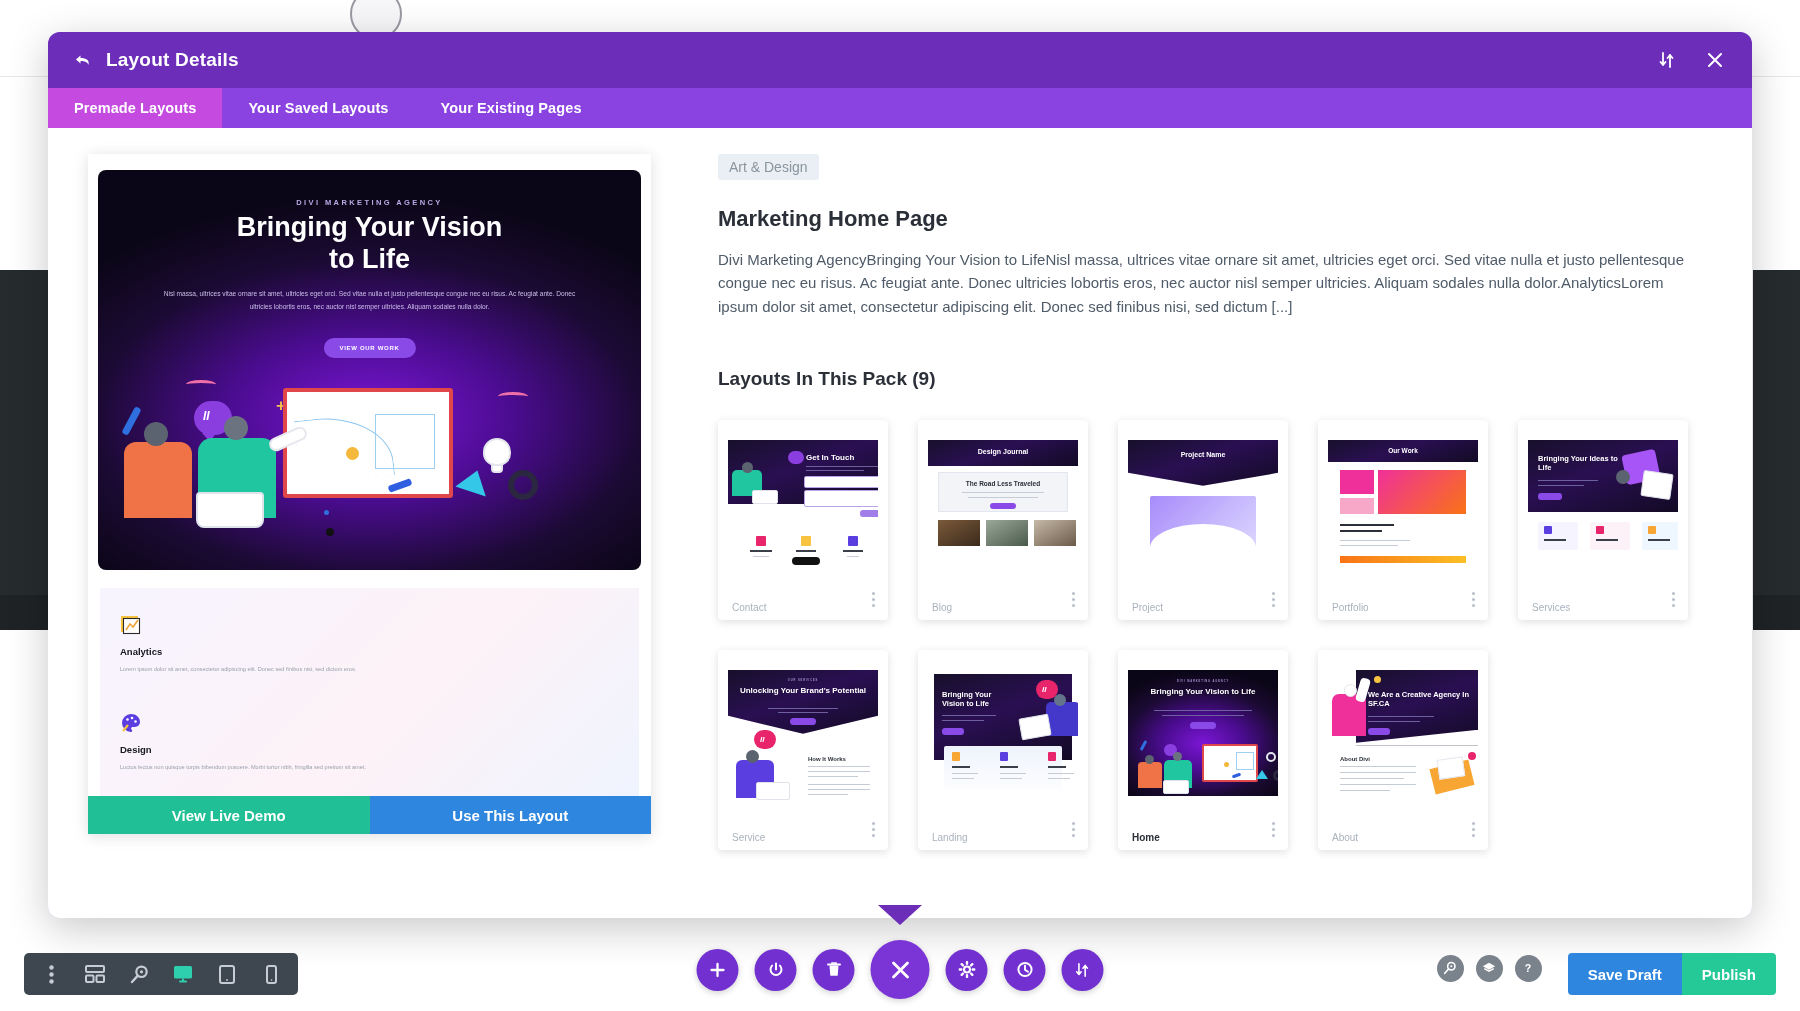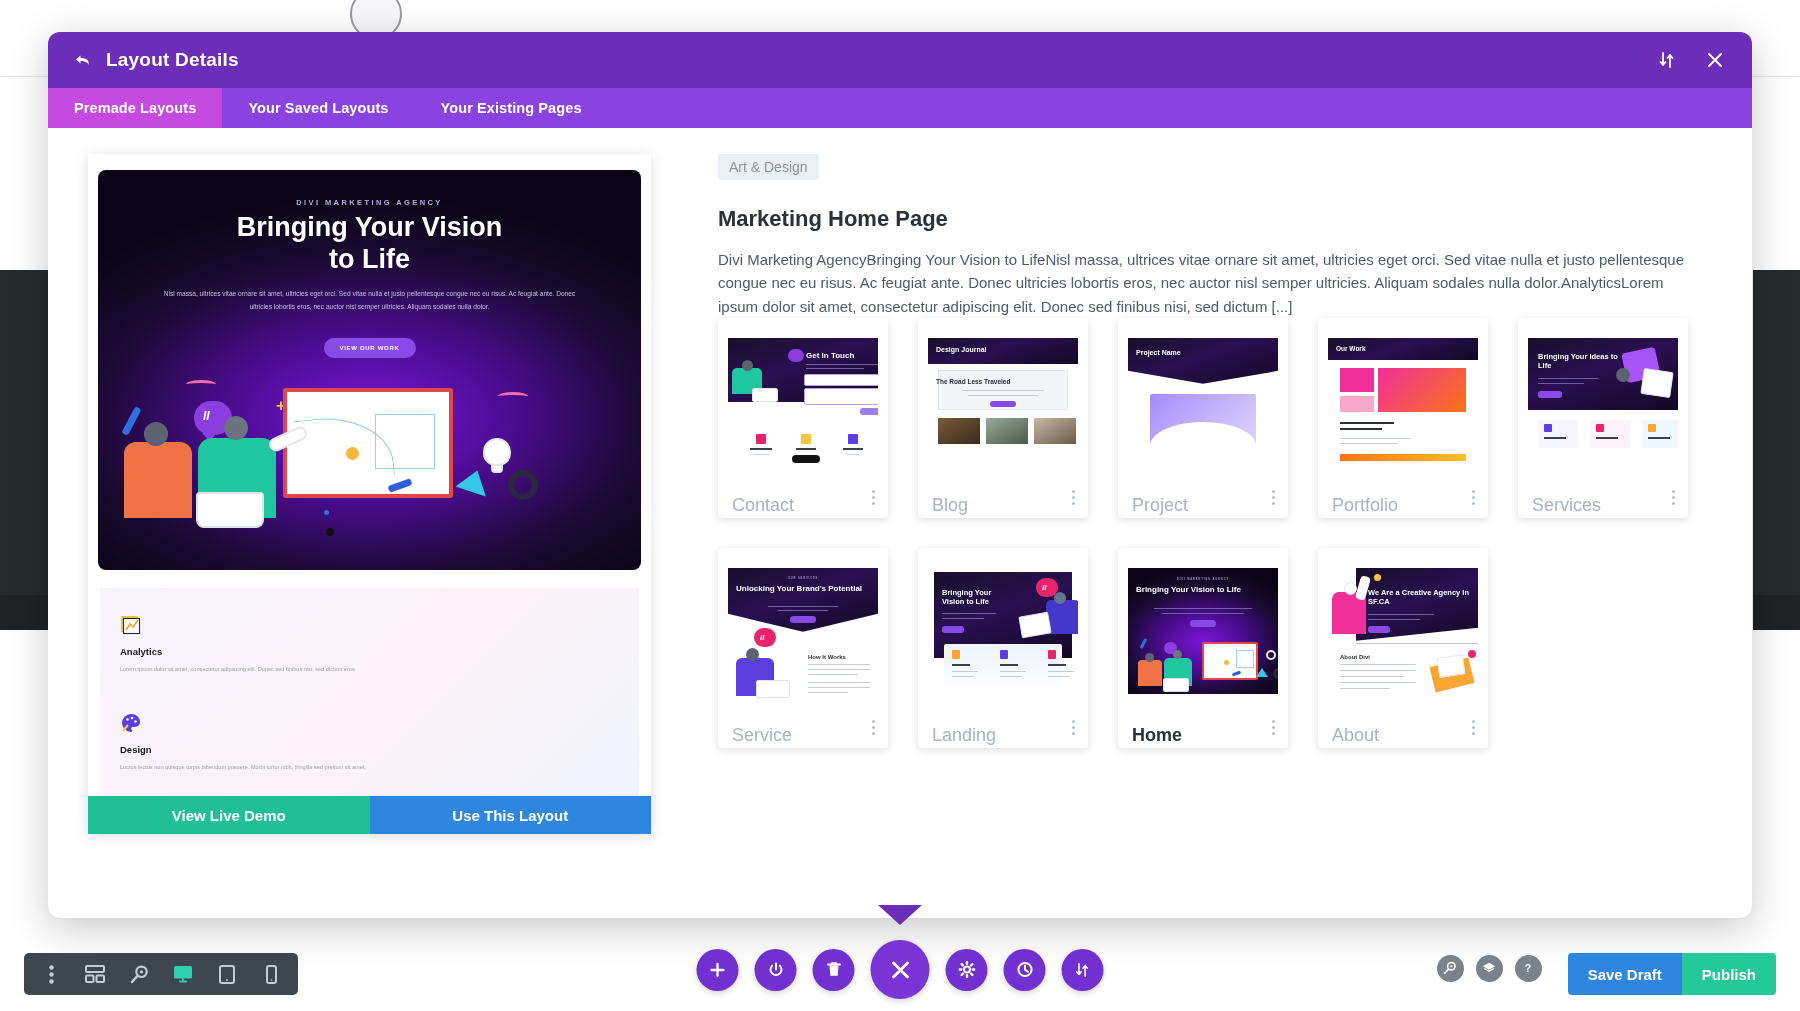--- a/index.html
+++ b/index.html
@@ -142,30 +142,30 @@
     width:170px; background:#fff; border-radius:4px;
     box-shadow:0 2px 9px rgba(0,0,0,.13);
     overflow:hidden; cursor:pointer;
     display:flex; flex-direction:column;
   }
   .lcard-thumb { height:140px; margin:20px 10px 0 10px; position:relative; overflow:hidden; background:#fff; }
   .lcard-foot {
     height:40px; display:flex; align-items:center; justify-content:space-between;
     padding:0 13px 0 14px;
   }
-  .lcard-name { font-size:18px; color:#aab2bd;margin-top:16px; }
+  .lcard-name { font-size:10px; color:#aab2bd;margin-top:16px; }
   .lcard-name.active { color:#2b3038; font-weight:700; }
   .kebab { display:flex; flex-direction:column; gap:3px; cursor:pointer; }
   .kebab i { width:3px;height:3px;border-radius:50%; background:#b8bfc9; display:block; }
 
   
   .t-dark { position:absolute; left:0; right:0; top:0; height:58px;
             background:linear-gradient(160deg,#17102b 0%,#2a0f52 45%,#120a24 100%); }
   .t-dark.chev { clip-path: polygon(0 0,100% 0,100% 72%,50% 100%,0 72%); height:72px; }
-  .t-h { position:absolute; left:8px; right:0; color:#fff; font-weight:700; }
+  .t-h { position:absolute; left:0; right:0; text-align:center; color:#fff; font-weight:700; }
   .t-sub { position:absolute; left:14%; right:14%; text-align:center; color:#b6a8d8; font-size:3.2px; line-height:2.2; }
   .t-btn { position:absolute; left:50%; transform:translateX(-50%); background:#8a4ae8; border-radius:6px; height:7px; width:26px; }
   .t-kick { position:absolute; left:0; right:0; text-align:center; color:#a794d4; font-size:2.6px; letter-spacing:.9px; font-weight:700; }
   .t-shape { position:absolute; }
 
   
   .left-toolbar {
     position:absolute; left:24px; bottom:16px; height:42px;
     background:#3e4750; border-radius:5px; display:flex; align-items:center;
     padding:0 8px; gap:6px;
@@ -348,20 +348,21 @@
           <div class="cta cta-demo">View Live Demo</div>
           <div class="cta cta-use">Use This Layout</div>
         </div>
       </div>
     </div>
 
     <div class="right-col">
       <div class="badge">Art &amp; Design</div>
       <div class="detail-title">Marketing Home Page</div>
       <div class="detail-desc">Divi Marketing AgencyBringing Your Vision to LifeNisl massa, ultrices vitae ornare sit amet, ultricies eget orci. Sed vitae nulla et justo pellentesque congue nec eu risus. Ac feugiat ante. Donec ultricies lobortis eros, nec auctor nisl semper ultricies. Aliquam sodales nulla dolor.AnalyticsLorem ipsum dolor sit amet, consectetur adipiscing elit. Donec sed finibus nisi, sed dictum [...]</div>
+      <div class="pack-title">Layouts In This Pack (9)</div>
 
       <div class="card-grid">
 
         <div class="lcard">
           <div class="lcard-thumb">
             <div class="t-dark" style="height:64px"></div>
             <div class="t-shape" style="left:60px;top:11px;width:16px;height:13px;border-radius:8px;background:#8b3ee0"></div>
             <div class="t-h" style="top:13px;left:78px;text-align:left;font-size:8px">Get In Touch</div>
             <div class="t-sub" style="left:78px;right:24px;top:26px;text-align:left"></div>
             <div class="t-shape" style="left:78px;top:26px;width:74px;height:1.5px;background:#6d5fa0"></div>

